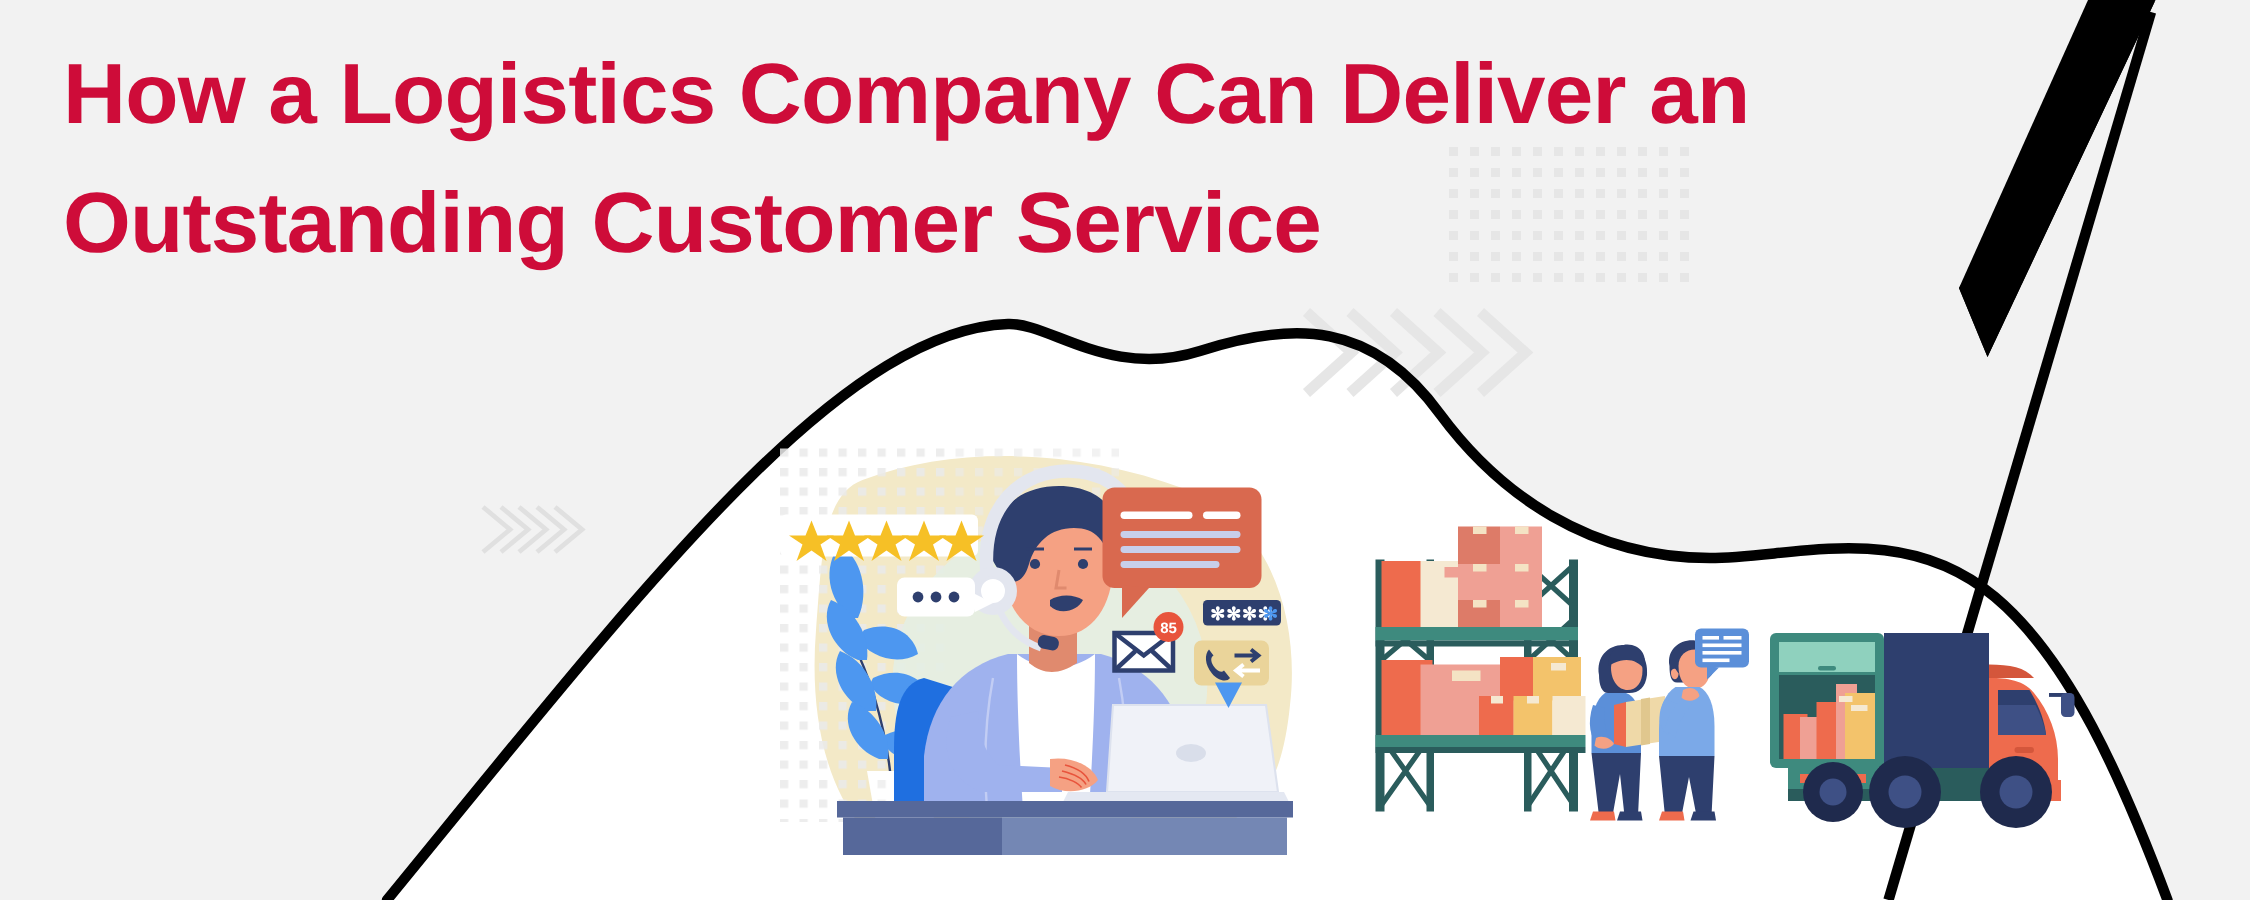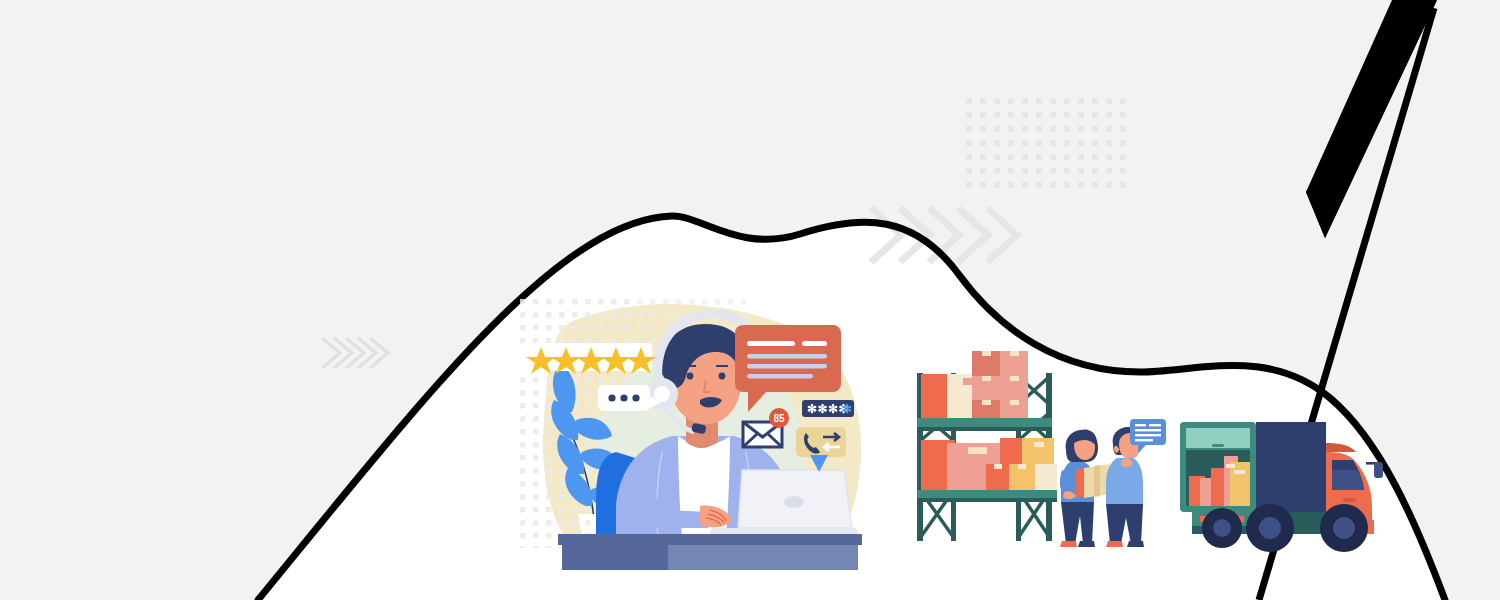--- a/index.html
+++ b/index.html
@@ -362,14 +362,18 @@
 
       <circle cx="1222" cy="528" r="20" fill="#1F2A4D"></circle>
       <circle cx="1222" cy="528" r="9" fill="#3E5085"></circle>
       <circle cx="1270" cy="528" r="24" fill="#1F2A4D"></circle>
       <circle cx="1270" cy="528" r="11" fill="#3E5085"></circle>
       <circle cx="1344" cy="528" r="24" fill="#1F2A4D"></circle>
       <circle cx="1344" cy="528" r="11" fill="#3E5085"></circle>
     </g>
   </svg>
 
+  <div id="headline">
+    <span class="hl-line">How a Logistics Company Can Deliver an</span>
+    <span class="hl-line">Outstanding Customer Service</span>
+  </div>
 
 </div>
 
 </body></html>

